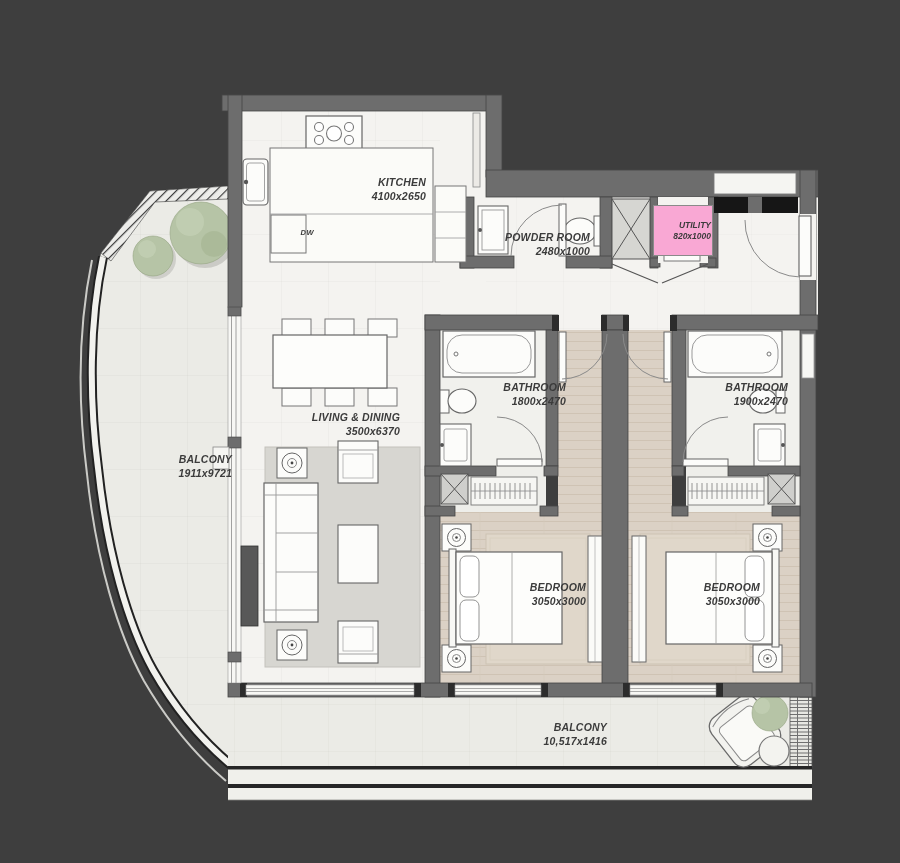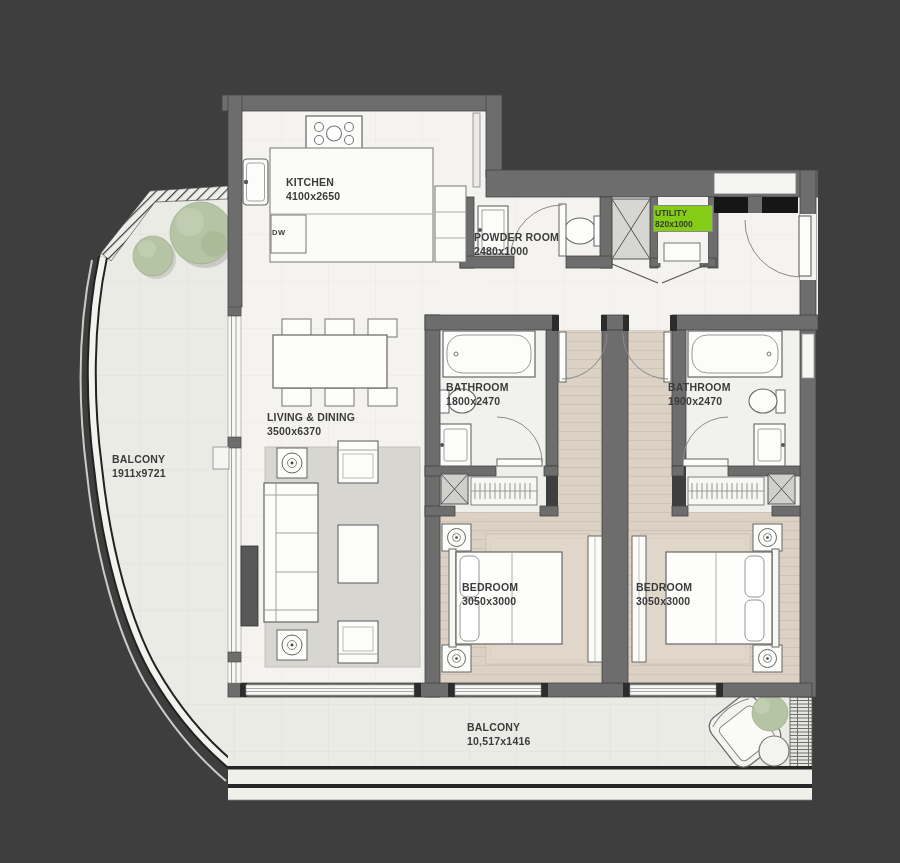--- a/index.html
+++ b/index.html
@@ -1,21 +1,21 @@
 <!DOCTYPE html>
 <html><head>
 <meta charset="utf-8">
 <style>
 html,body{margin:0;padding:0;background:#3e3e3e;}
 .stage{position:relative;width:900px;height:863px;background:#3e3e3e;overflow:hidden;
   font-family:"Liberation Sans",sans-serif;}
 .stage svg{position:absolute;left:0;top:0;}
-.lbl{position:absolute;text-align:left;color:#3b3b3b;font-size:10.5px;font-weight:bold;
-  line-height:1.3;letter-spacing:.2px;}
-.lbl.boxed{background:#84cc16;border:1px solid #8a8a8a;font-size:8.5px;padding:2px 1px;
+.lbl{position:absolute;text-align:right;color:#3b3b3b;font-size:10.5px;font-weight:bold;
+  line-height:1.3;letter-spacing:.2px;font-style:italic;}
+.lbl.boxed{background:#f9a8d4;border:1px solid #8a8a8a;font-size:8.5px;padding:14px 1px;
   line-height:1.25;letter-spacing:0;}
 .lbl.small{font-size:7.5px;letter-spacing:.5px;font-weight:bold;}
 </style>
 </head>
 <body>
 
 <div class="stage">
 <svg width="900" height="863" viewBox="0 0 900 863">
 <defs>
   <pattern id="tiles" width="47" height="47" patternUnits="userSpaceOnUse">
@@ -354,21 +354,21 @@
   <div>820x1000</div>
 </div>
 <div class="lbl" style="left:446px;top:381px;width:120px;">
   <div>BATHROOM</div>
   <div>1800x2470</div>
 </div>
 <div class="lbl" style="left:668px;top:381px;width:120px;">
   <div>BATHROOM</div>
   <div>1900x2470</div>
 </div>
-<div class="lbl" style="left:267px;top:411px;width:140px;">
+<div class="lbl" style="left:260px;top:411px;width:140px;">
   <div>LIVING &amp; DINING</div>
   <div>3500x6370</div>
 </div>
 <div class="lbl" style="left:112px;top:453px;width:120px;">
   <div>BALCONY</div>
   <div>1911x9721</div>
 </div>
 <div class="lbl" style="left:462px;top:581px;width:124px;">
   <div>BEDROOM</div>
   <div>3050x3000</div>

